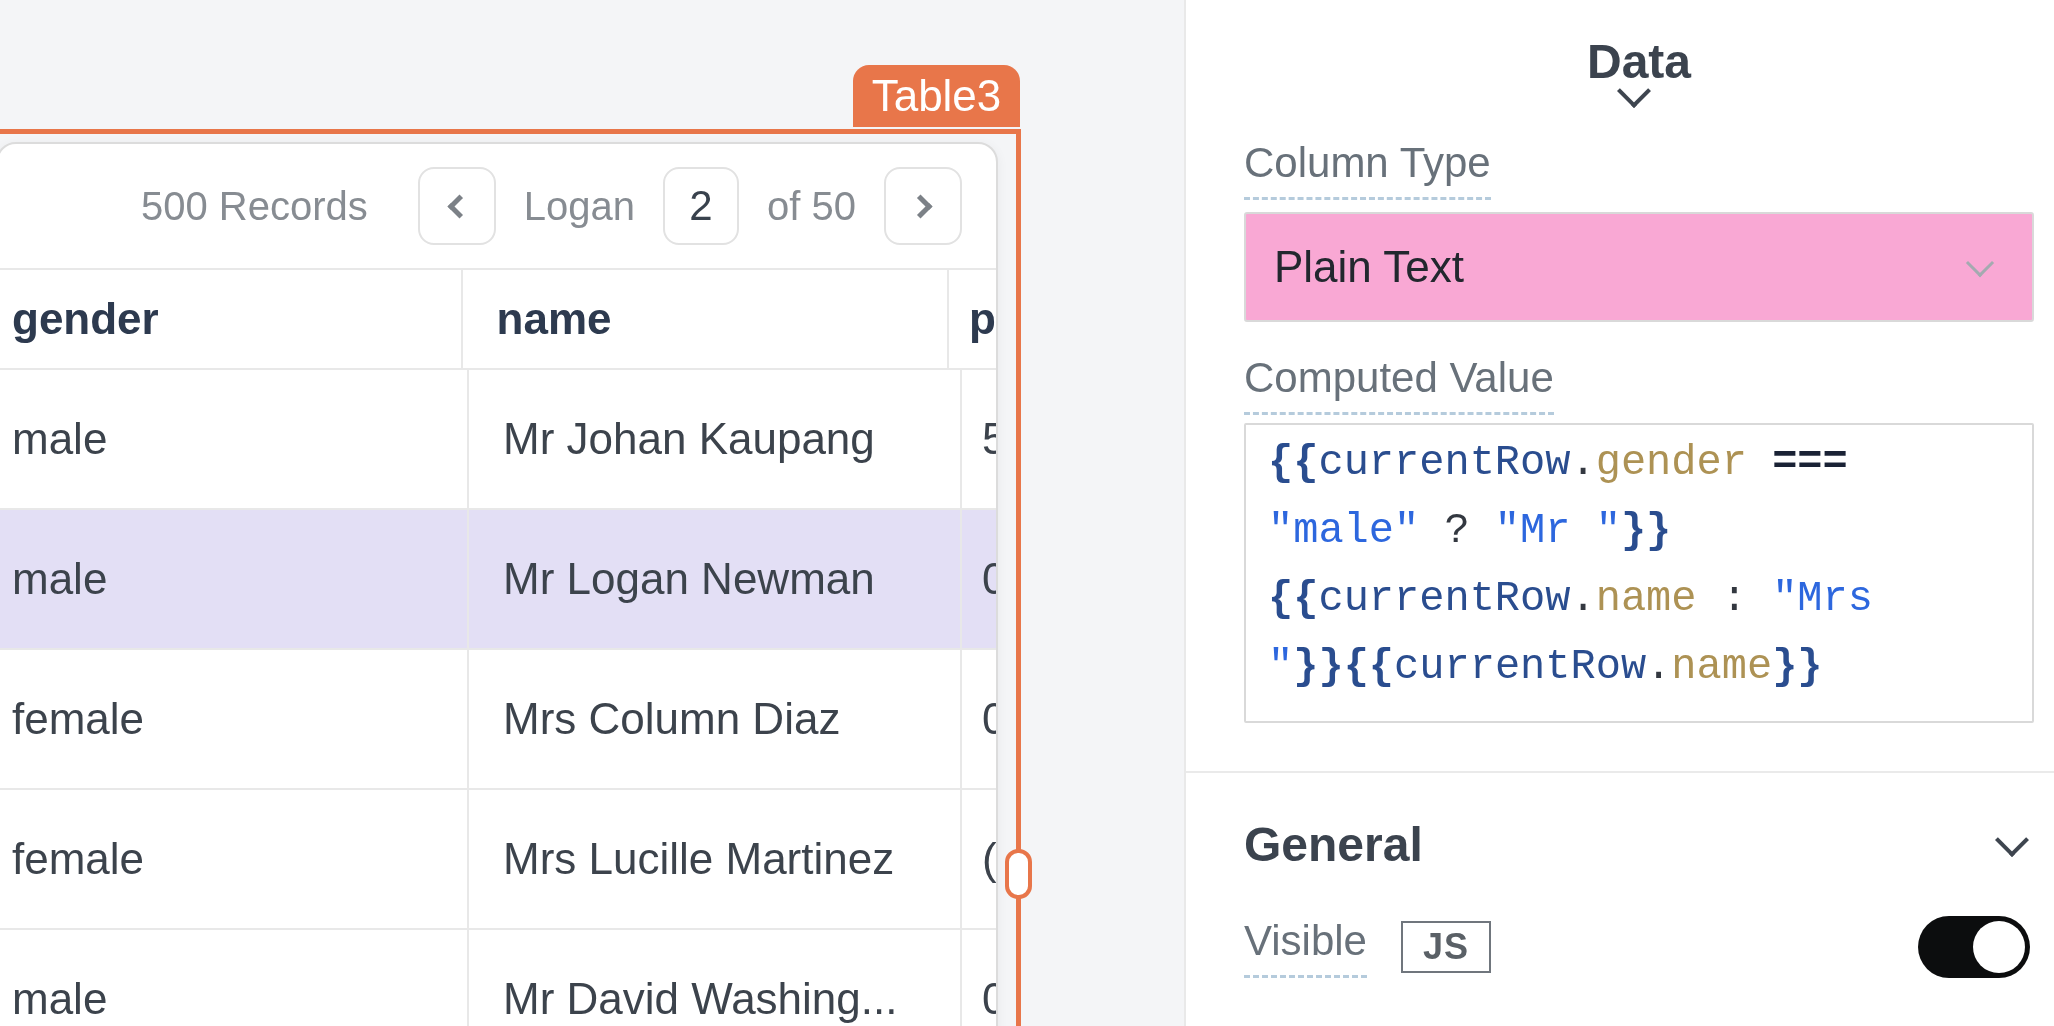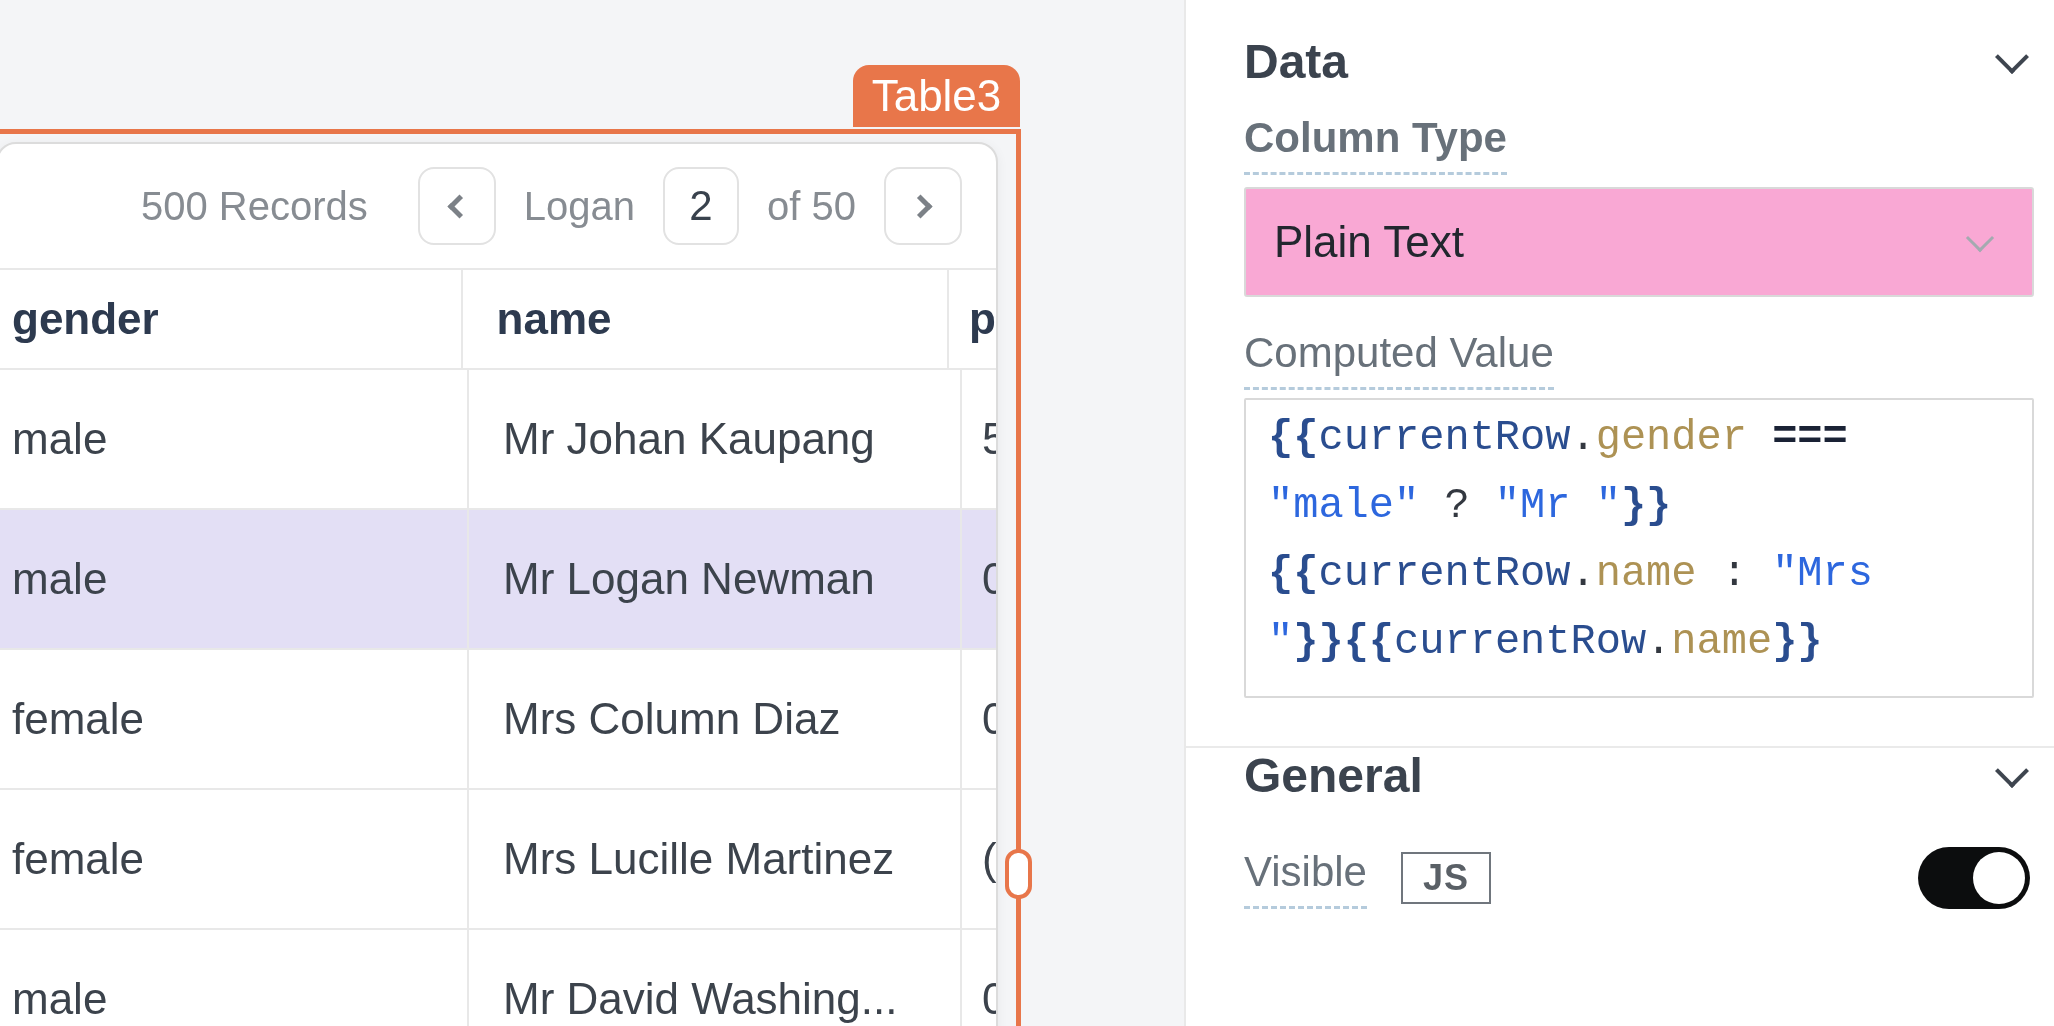--- a/index.html
+++ b/index.html
@@ -68,26 +68,26 @@
   .c3{flex:1;padding-left:20px;}
 
   
   .panel{
     position:absolute;left:1184px;top:0;width:870px;height:1026px;
     background:#ffffff;border-left:2px solid #e9e9e9;
     padding:0 20px 0 58px;z-index:6;
   }
   .phead{display:flex;align-items:center;justify-content:space-between;
     font-size:48px;font-weight:600;color:#3b434e;}
-  .phead-data{margin-top:34px;}
-  .phead-general{}
+  .phead-data{margin-top:34px;flex-direction:column;}
+  .phead-general{margin-top:44px;}
   .chev-down{width:24px;height:24px;border-right:4px solid #3e454f;border-bottom:4px solid #3e454f;
     transform:rotate(45deg);margin-right:10px;margin-top:-10px;flex:none;}
   .plabel{font-size:42px;color:#68717a;}
-  .lbl-coltype{margin-top:25px;font-weight:bold;}
+  .lbl-coltype{margin-top:36px;}
   .lbl-computed{margin-top:32px;}
   .dashed{display:inline-block;border-bottom:3px dashed #b5cbdc;padding-bottom:10px;}
   .select{
     margin-top:12px;height:110px;border:2px solid #d9d9d9;border-radius:3px;background:#f9a8d4;
     display:flex;align-items:center;justify-content:space-between;
     padding:0 42px 0 28px;font-size:44px;color:#22272e;cursor:pointer;
   }
   .select .chev-sm{width:20px;height:20px;border-right:3px solid #a4aab0;border-bottom:3px solid #a4aab0;
     transform:rotate(45deg);margin-top:-8px;flex:none;}
   .codebox{

